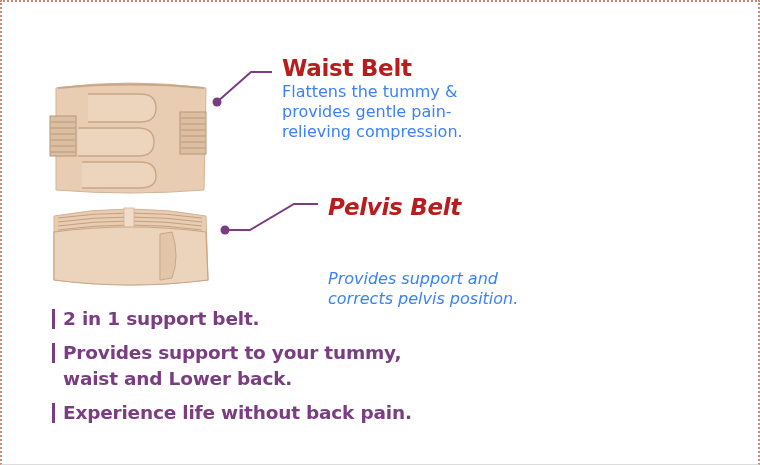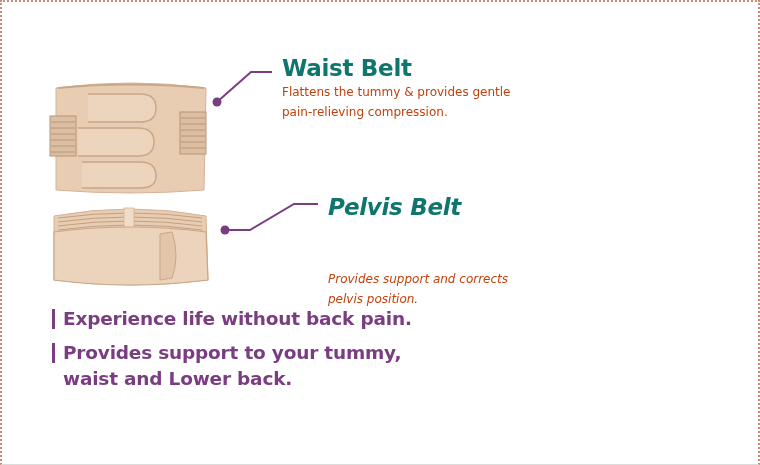--- a/index.html
+++ b/index.html
@@ -12,25 +12,25 @@
       border-bottom: 1px solid #dcdcdc;
     }
 
     .product-art { position: absolute; left: 48px; top: 78px; width: 165px; height: 210px; }
 
     .callout-lines { position: absolute; left: 0; top: 0; width: 760px; height: 465px; pointer-events: none; }
 
     .callout { position: absolute; color: #7b3d82; }
     .callout h2 {
       font-family: "DejaVu Sans", sans-serif; font-weight: bold;
-      font-size: 23px; letter-spacing: -0.3px; color: #0f766e; line-height: 28px;
+      font-size: 23px; letter-spacing: -0.3px; color: #b91c1c; line-height: 28px;
     }
     .callout p {
-      font-family: "DejaVu Sans", sans-serif; font-size: 12px; line-height: 20px;
-      color: #c2410c; width: 260px;
+      font-family: "DejaVu Sans", sans-serif; font-size: 16px; line-height: 20px;
+      color: #3b82f6; width: 260px;
     }
     .callout-waist { left: 282px; top: 54px; }
     .callout-pelvis { left: 328px; top: 193px; font-style: italic; }
 
     .features { position: absolute; left: 52px; top: 306px; }
     .feature {
       display: flex; align-items: flex-start;
       font-family: "DejaVu Sans", sans-serif; font-weight: bold;
       font-size: 18.5px; color: #7b3d82; line-height: 26px; letter-spacing: -0.2px;
       margin-bottom: 8px;
@@ -107,20 +107,24 @@
 </div>
 
 <div class="callout callout-pelvis">
   <h2>Pelvis Belt</h2>
   <p style="width:200px;margin-top:48px;">Provides support and corrects pelvis position.</p>
 </div>
 
 <div class="features">
   <div class="feature">
     <span class="bar"></span>
-    <span class="text">Experience life without back pain.</span>
+    <span class="text">2 in 1 support belt.</span>
   </div>
   <div class="feature">
     <span class="bar"></span>
     <span class="text">Provides support to your tummy,
 waist and Lower back.</span>
   </div>
+  <div class="feature">
+    <span class="bar"></span>
+    <span class="text">Experience life without back pain.</span>
+  </div>
 </div>
 
 </body></html>

